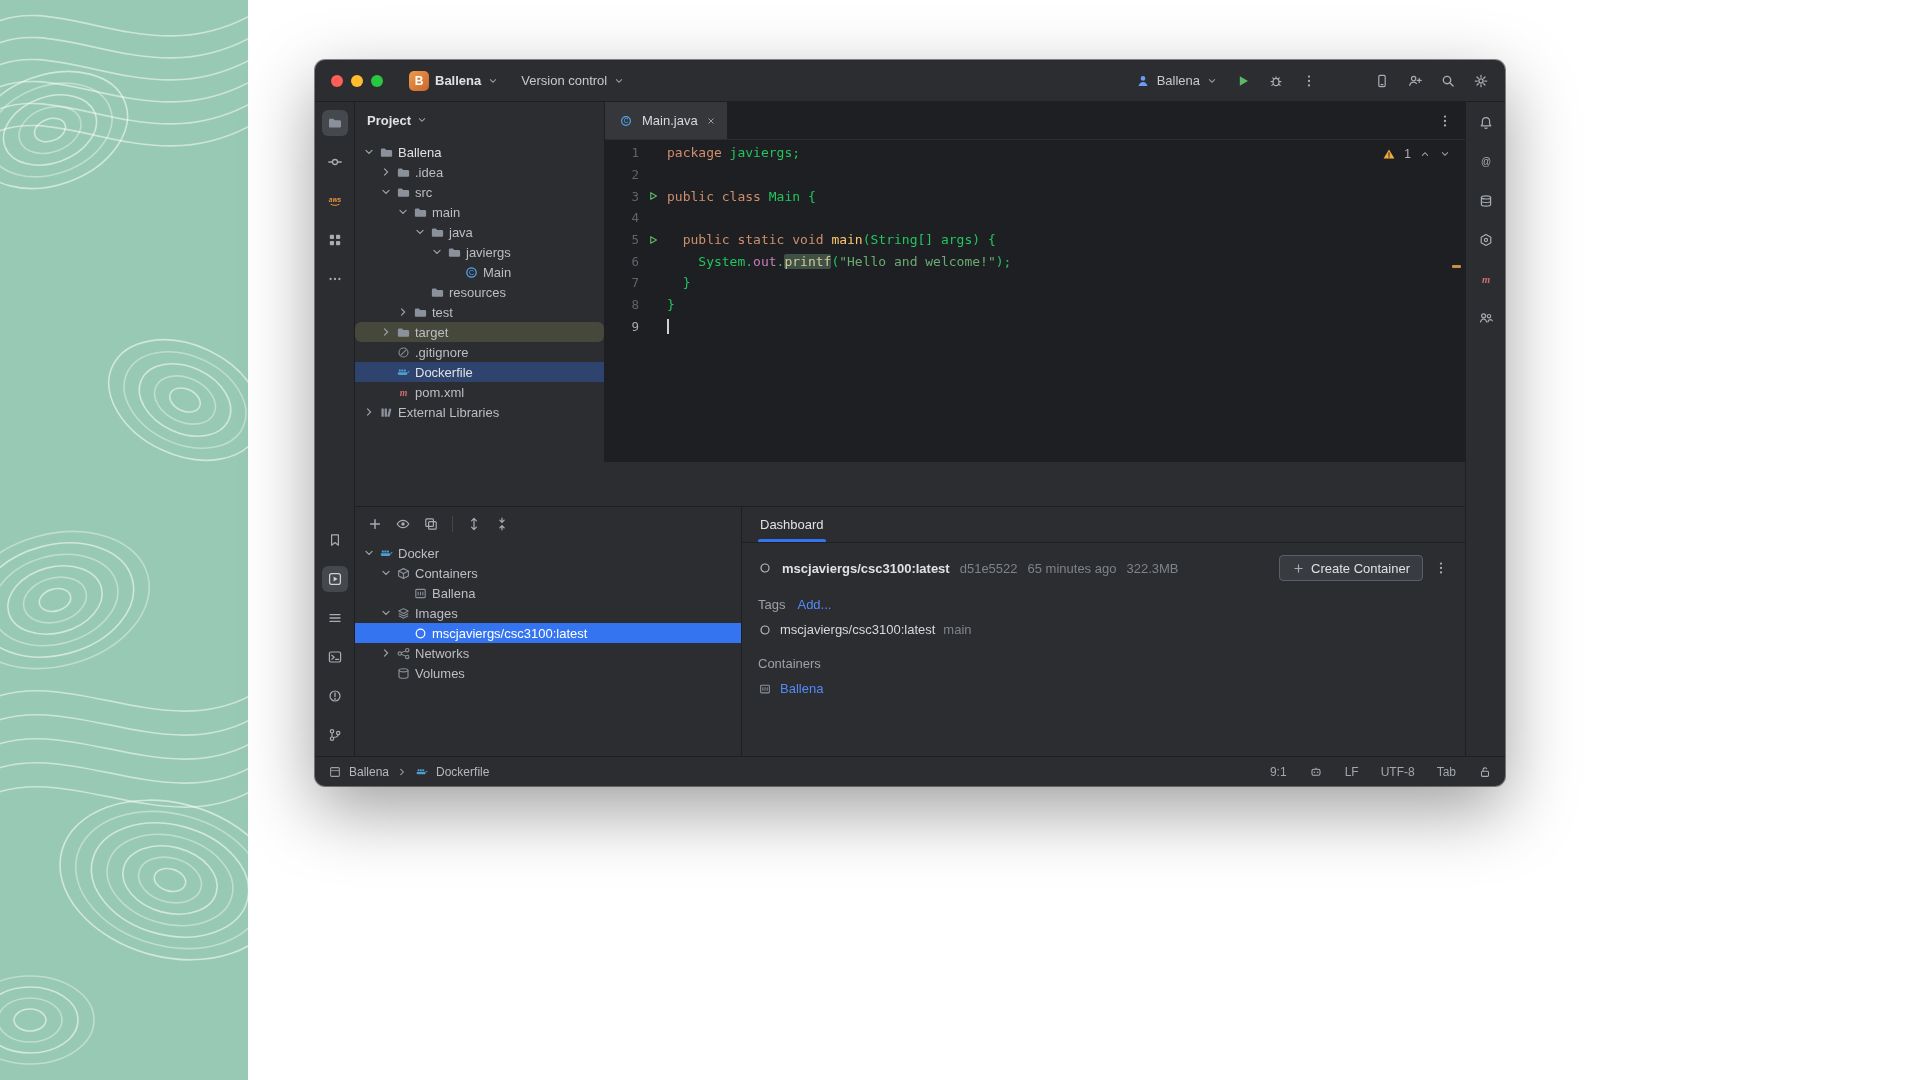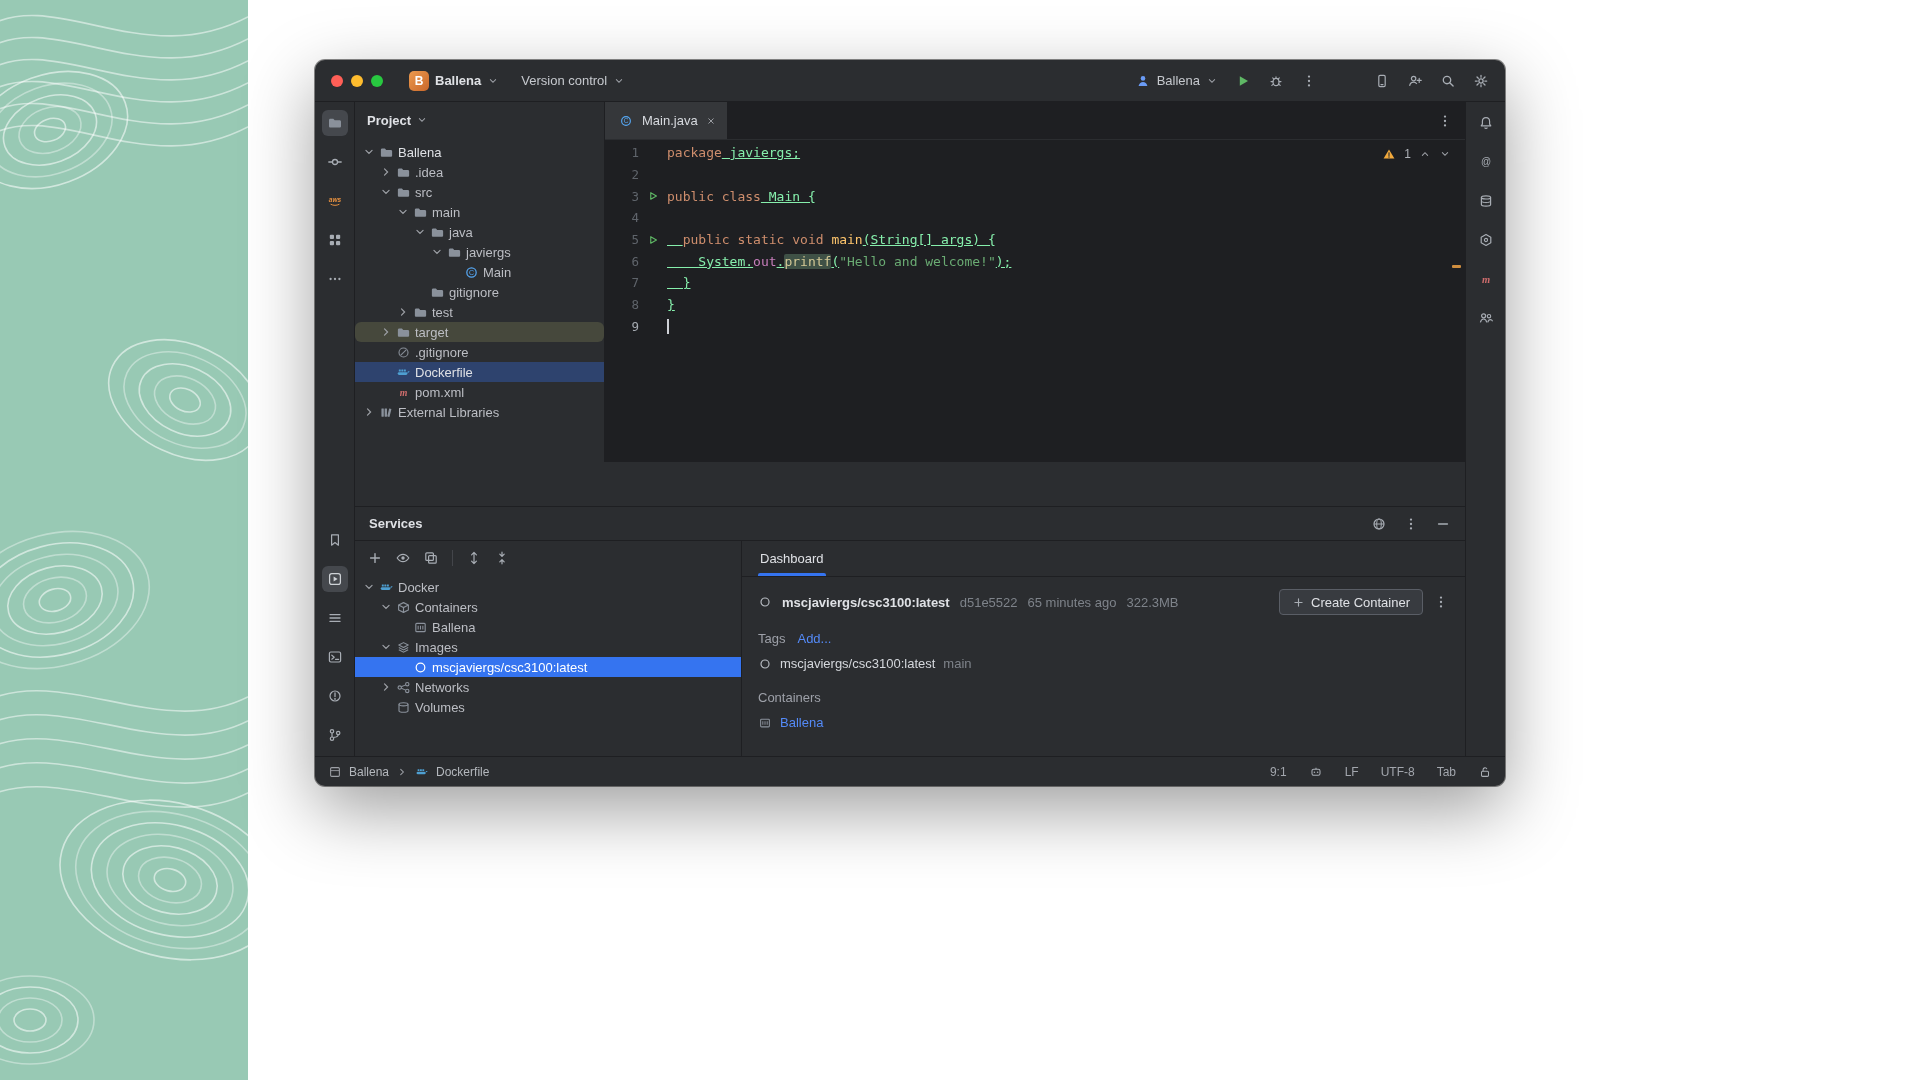--- a/index.html
+++ b/index.html
@@ -71,21 +71,21 @@
   .tabbar { flex:0 0 38px; display:flex; align-items:stretch; background:#1e1f22; border-bottom:1px solid #2b2d30; }
   .tab { display:flex; align-items:center; gap:7px; padding:0 10px 0 12px; background:#35373a; color:#d7dadf; }
   .tab .tico svg { width:14px; height:14px; }
   .ed-body { flex:1; padding-top:2px; font-family:"DejaVu Sans Mono","Liberation Mono",monospace; font-size:13px; overflow:hidden; }
   .cline { height:21.7px; display:flex; align-items:center; }
   .lnum { flex:0 0 34px; width:34px; text-align:right; color:#5f646b; font-size:12.5px; }
   .lnum.cur { color:#a6abb2; }
   .lgut { flex:0 0 28px; width:28px; display:grid; place-items:center; }
   .lgut svg { width:12px; height:12px; }
   .lcode { white-space:pre; color:#bcbec4; }
-  .t-pl  { color:#86efac;text-decoration:underline; }
+  .t-pl  { color:#22c55e; }
   .t-kw  { color:#cf8e6d; }
   .t-fld { color:#c77dbb; }
   .t-str { color:#6aab73; }
   .t-fn  { color:#ffc66d; }
   .t-hl  { background:#3f5146; border-radius:2px; color:#d3c895; }
   .caret-bar { display:inline-block; width:1.5px; height:15px; background:#ced0d6; vertical-align:middle; }
   .ed-annot { position:absolute; top:45px; right:14px; display:flex; align-items:center; gap:8px;
     font-family:"Liberation Sans",sans-serif; font-size:12px; color:#aeb2b8; }
   .ed-mark { position:absolute; right:4px; top:163px; width:9px; height:3px; background:#cf8e3f; border-radius:1px; }
 
@@ -468,21 +468,21 @@
                   </span>
                   <span class="tlabel">Main</span>
                 </div>
                 <div class="trow" style="padding-left: 57px;">
                   <span class="tchev"></span>
                   <span class="tico">
                     <svg width="16" height="16" viewBox="0 0 16 16" xmlns="http://www.w3.org/2000/svg">
                       <path d="M2 5.2c0-.8.6-1.4 1.4-1.4h2.9l1.4 1.5h4.9c.8 0 1.4.6 1.4 1.4v4.5c0 .8-.6 1.4-1.4 1.4H3.4c-.8 0-1.4-.6-1.4-1.4z" fill="#8a919b"></path>
                     </svg>
                   </span>
-                  <span class="tlabel">gitignore</span>
+                  <span class="tlabel">resources</span>
                 </div>
                 <div class="trow" style="padding-left: 40px;">
                   <span class="tchev">
                     <svg width="16" height="16" viewBox="0 0 16 16" xmlns="http://www.w3.org/2000/svg">
                       <path d="M6.3 4.5 9.8 8l-3.5 3.5" fill="none" stroke="#9da0a6" stroke-width="1.4" stroke-linecap="round"></path>
                     </svg>
                   </span>
                   <span class="tico">
                     <svg width="16" height="16" viewBox="0 0 16 16" xmlns="http://www.w3.org/2000/svg">
                       <path d="M2 5.2c0-.8.6-1.4 1.4-1.4h2.9l1.4 1.5h4.9c.8 0 1.4.6 1.4 1.4v4.5c0 .8-.6 1.4-1.4 1.4H3.4c-.8 0-1.4-.6-1.4-1.4z" fill="#8a919b"></path>
@@ -656,46 +656,20 @@
                   <svg width="16" height="16" viewBox="0 0 16 16" xmlns="http://www.w3.org/2000/svg">
                     <path d="M4.5 6.2 8 9.7l3.5-3.5" fill="none" stroke="#9da0a6" stroke-width="1.4" stroke-linecap="round"></path>
                   </svg>
                 </span>
             </div>
             <div class="ed-mark"></div>
           </div>
         </div>
 
         <div class="services">
-          <div class="svc-header">
-            <span class="svc-title">Services</span>
-            <div class="svc-hicons">
-              <span class="ic">
-                  <svg width="16" height="16" viewBox="0 0 16 16" xmlns="http://www.w3.org/2000/svg">
-                    <circle cx="8" cy="8" r="5" fill="none" stroke="#a8adb4" stroke-width="1.2"></circle>
-                    <ellipse cx="8" cy="8" rx="2.3" ry="5" fill="none" stroke="#a8adb4" stroke-width="1"></ellipse>
-                    <path d="M3 8h10" stroke="#a8adb4" stroke-width="1"></path>
-                  </svg>
-                </span>
-              <span class="ic">
-                  <svg width="16" height="16" viewBox="0 0 16 16" xmlns="http://www.w3.org/2000/svg">
-                    <g fill="#a8adb4">
-                      <circle cx="8" cy="3.6" r="1.15"></circle>
-                      <circle cx="8" cy="8" r="1.15"></circle>
-                      <circle cx="8" cy="12.4" r="1.15"></circle>
-                    </g>
-                  </svg>
-                </span>
-              <span class="ic">
-                  <svg width="16" height="16" viewBox="0 0 16 16" xmlns="http://www.w3.org/2000/svg">
-                    <path d="M3.6 8h8.8" stroke="#a8adb4" stroke-width="1.4" stroke-linecap="round"></path>
-                  </svg>
-                </span>
-            </div>
-          </div>
           <div class="svc-body">
             <div class="svc-left">
               <div class="svc-toolbar">
                 <span class="tbtn">
                     <span class="ic">
                       <svg width="16" height="16" viewBox="0 0 16 16" xmlns="http://www.w3.org/2000/svg">
                         <path d="M8 3.6v8.8M3.6 8h8.8" stroke="#a8adb4" stroke-width="1.4" stroke-linecap="round"></path>
                       </svg>
                     </span>
                   </span>

